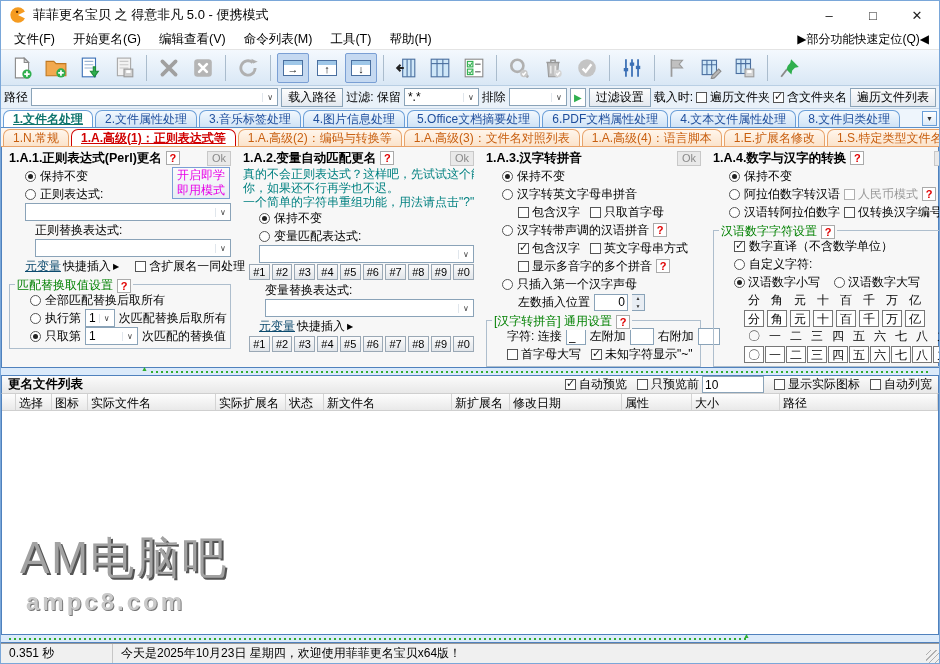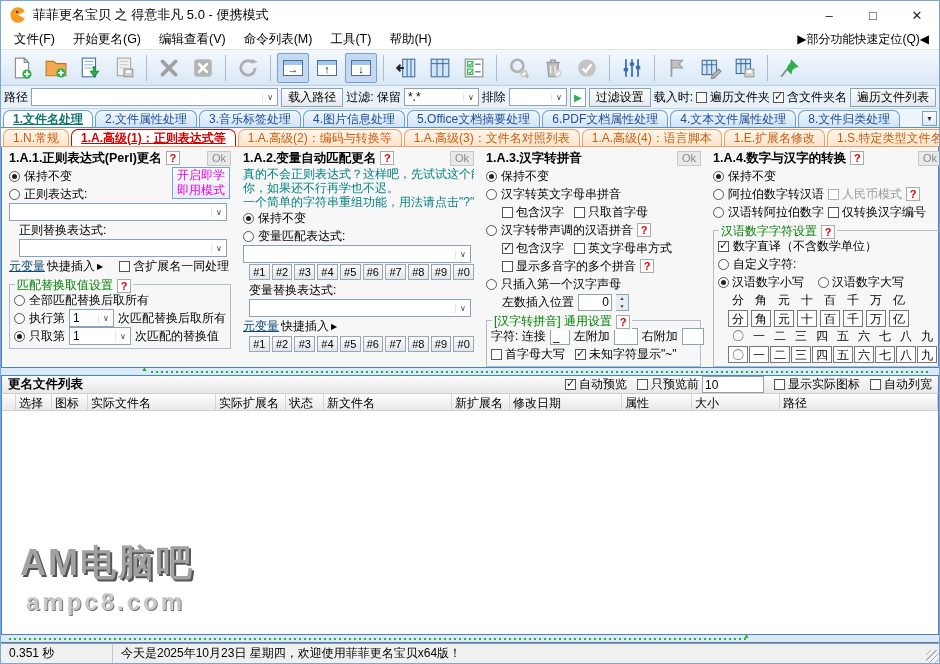--- a/index.html
+++ b/index.html
@@ -71,21 +71,21 @@
   
   #panels { flex: 0 0 209px; background: #f7f7f7; display: flex; border-left: 1px solid #4f81bd; border-right: 1px solid #4f81bd; }
   .pane { padding: 2px 5px 0 7px; position: relative; }
   .vsep { width: 1px; background: #b9b9b9; margin: 2px 0; }
   .pane-title { display: flex; align-items: center; gap: 4px; height: 18px; }
   .pane-title b { font-size: 12.5px; }
   .help { width: 14px; height: 14px; border: 1px solid #aaa; background: #fff; color: #e00000;
     font-weight: bold; font-size: 11px; display: inline-flex; align-items: center; justify-content: center; flex: 0 0 auto; }
   .okchip { margin-left: auto; height: 15px; padding: 0 4px; background: #e9e9e9; border: 1px solid #c8c8c8;
     color: #8a8a8a; font-size: 11px; display: flex; align-items: center; }
-  .prow { height: 18px; display: flex; align-items: center; gap: 4px; white-space: nowrap; }
+  .prow { height: 18px; display: flex; align-items: center; gap: 4px; white-space: nowrap; margin-left: 16px; }
   .group { border: 1px solid #aebecd; position: relative; margin-top: 9px; padding: 6px 4px 3px 4px; }
   .group-title { position: absolute; top: -8px; left: 5px; background: #f7f7f7; color: #008000;
     display: flex; gap: 4px; align-items: center; padding: 0 2px; }
   .link { color: #0c4a6e; text-decoration: underline; }
   .hint { color: #008080; font-size: 12px; line-height: 14px; white-space: nowrap; overflow: hidden; }
   .magenta-btn { position: absolute; right: 6px; top: 20px; width: 58px; height: 32px;
     background: linear-gradient(#fbfbfb,#e8edf3); border: 1px solid #7a9fd4; color: #e800e8;
     font-size: 12px; line-height: 15px; text-align: center; }
   .hashrow { display: flex; gap: 2px; margin: 1px 0; }
   .hashbtn { width: 21px; height: 16px; background: linear-gradient(#fbfbfb,#e2e6ea); border: 1px solid #9aa8b5;
@@ -109,21 +109,21 @@
   #listbar { height: 18px; background: linear-gradient(#fbfbfb,#e8e8e8); border-left: 1px solid #4f81bd;
     border-right: 1px solid #4f81bd; border-bottom: 1px solid #cfcfcf; padding: 0 6px; flex: 0 0 auto; }
   #listbar b { font-size: 12.5px; }
   #listbar .opts { margin-left: auto; display: flex; gap: 10px; align-items: center; }
   #table-wrap { flex: 1; border-left: 1px solid #4f81bd; border-right: 1px solid #4f81bd;
     display: flex; flex-direction: column; overflow: hidden; background: #fff; position: relative; }
   .thead { display: flex; height: 17px; flex: 0 0 auto; background: linear-gradient(#fdfdfd,#e9e9e9); border-bottom: 1px solid #cfcfcf; }
   .th { border-right: 1px solid #d4d4d4; padding: 1px 3px; white-space: nowrap; overflow: hidden; font-size: 12px; }
   .tbody { flex: 1; background: #fff; position: relative; }
   .watermark { position: absolute; left: 18px; bottom: 18px; color: #a2a2a2; }
-  .watermark .l1 { font-size: 36px; font-weight: bold; letter-spacing: 2px; text-shadow: 2px 2px 0 #555; }
+  .watermark .l1 { font-size: 44px; font-weight: normal; letter-spacing: 2px; text-shadow: 2px 2px 0 #555; }
   .watermark .l2 { font-size: 24px; font-weight: bold; letter-spacing: 3px; color: #c9c9c9; text-shadow: 1px 1px 0 #777; margin-left: 6px; }
 
   
   #statusbar { height: 20px; background: #f0f0f0; border-top: 1px solid #999; flex: 0 0 auto; font-size: 12px; }
   #statusbar .sec { height: 100%; display: flex; align-items: center; padding: 0 8px; border-right: 1px solid #c6c6c6; white-space: nowrap; overflow: hidden; }
   #statusbar .s1 { flex: 0 0 352px; }
   #statusbar .s2 { flex: 0 0 112px; }
   #statusbar .s3 { flex: 1; border-right: none; }
   .grip { width: 13px; height: 13px; align-self: flex-end;
     background: repeating-linear-gradient(135deg, transparent 0 3px, #b0b0b0 3px 4px); }

